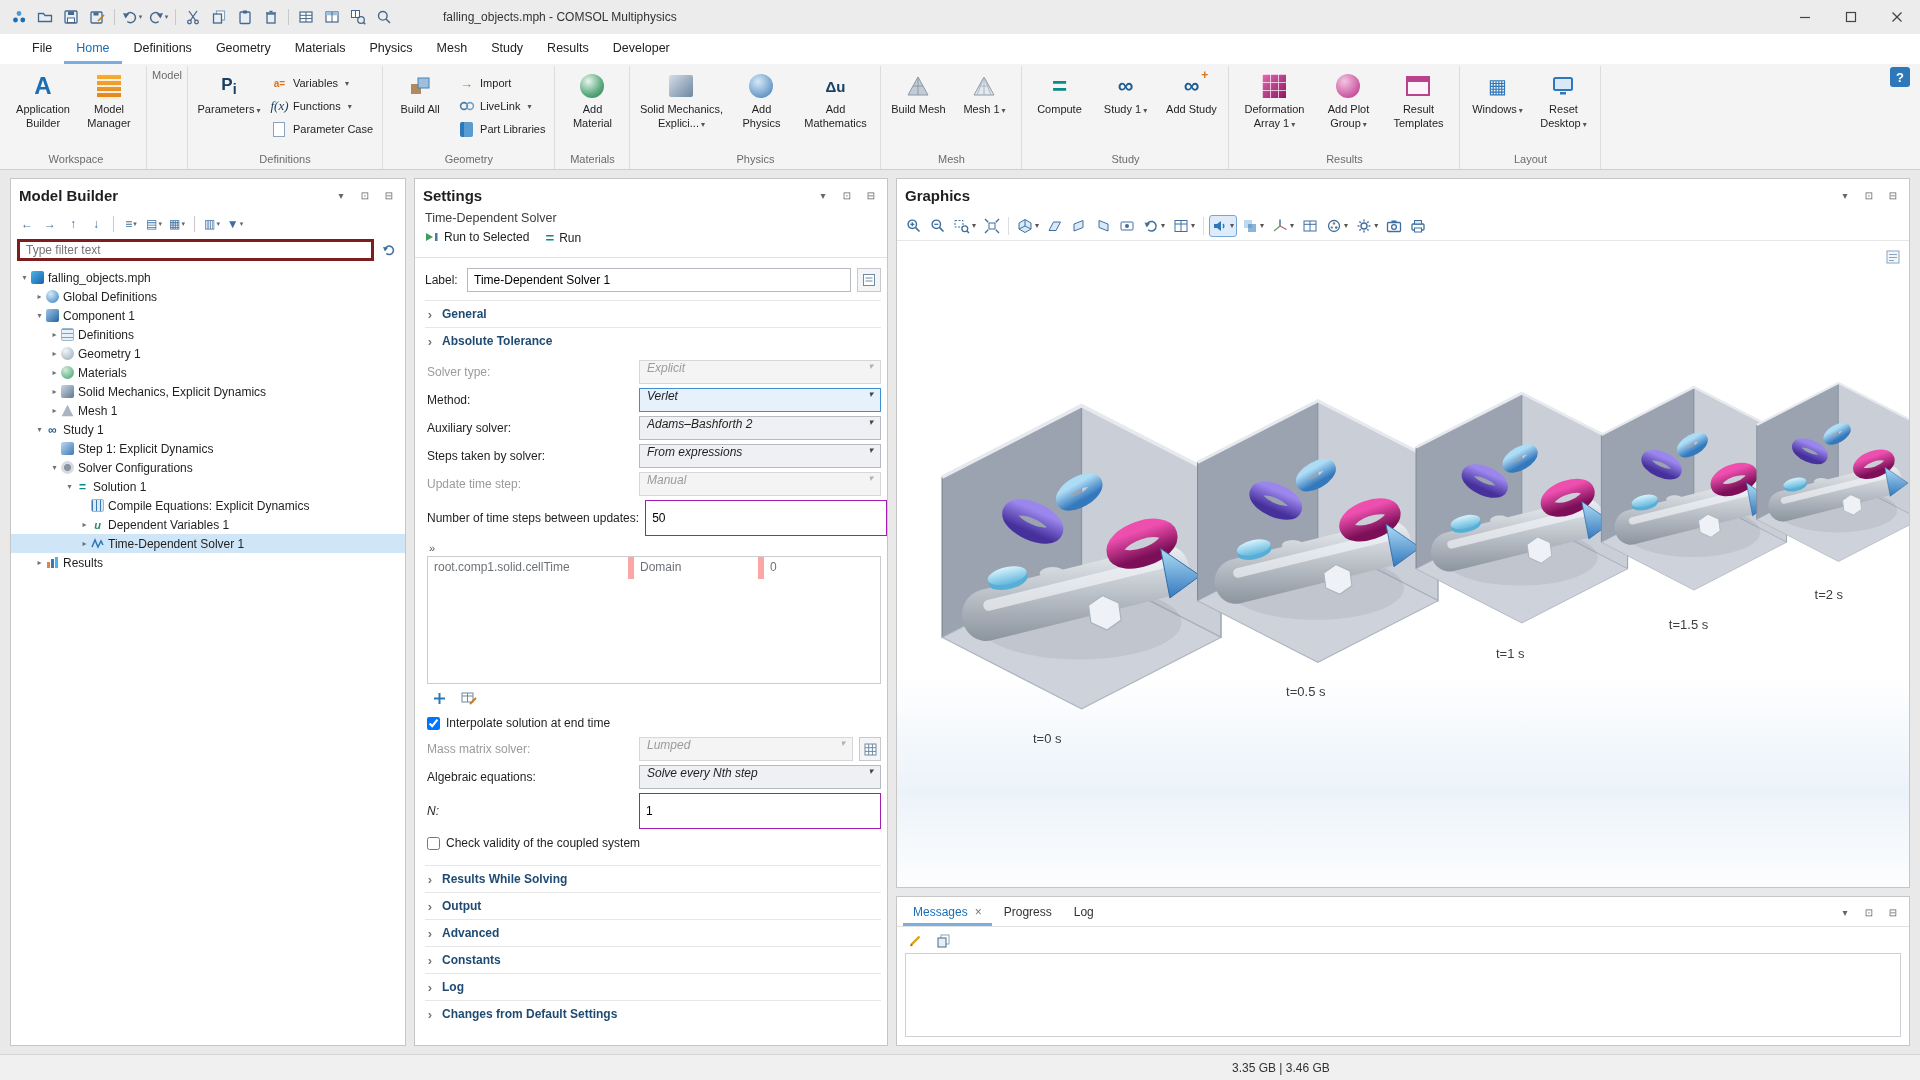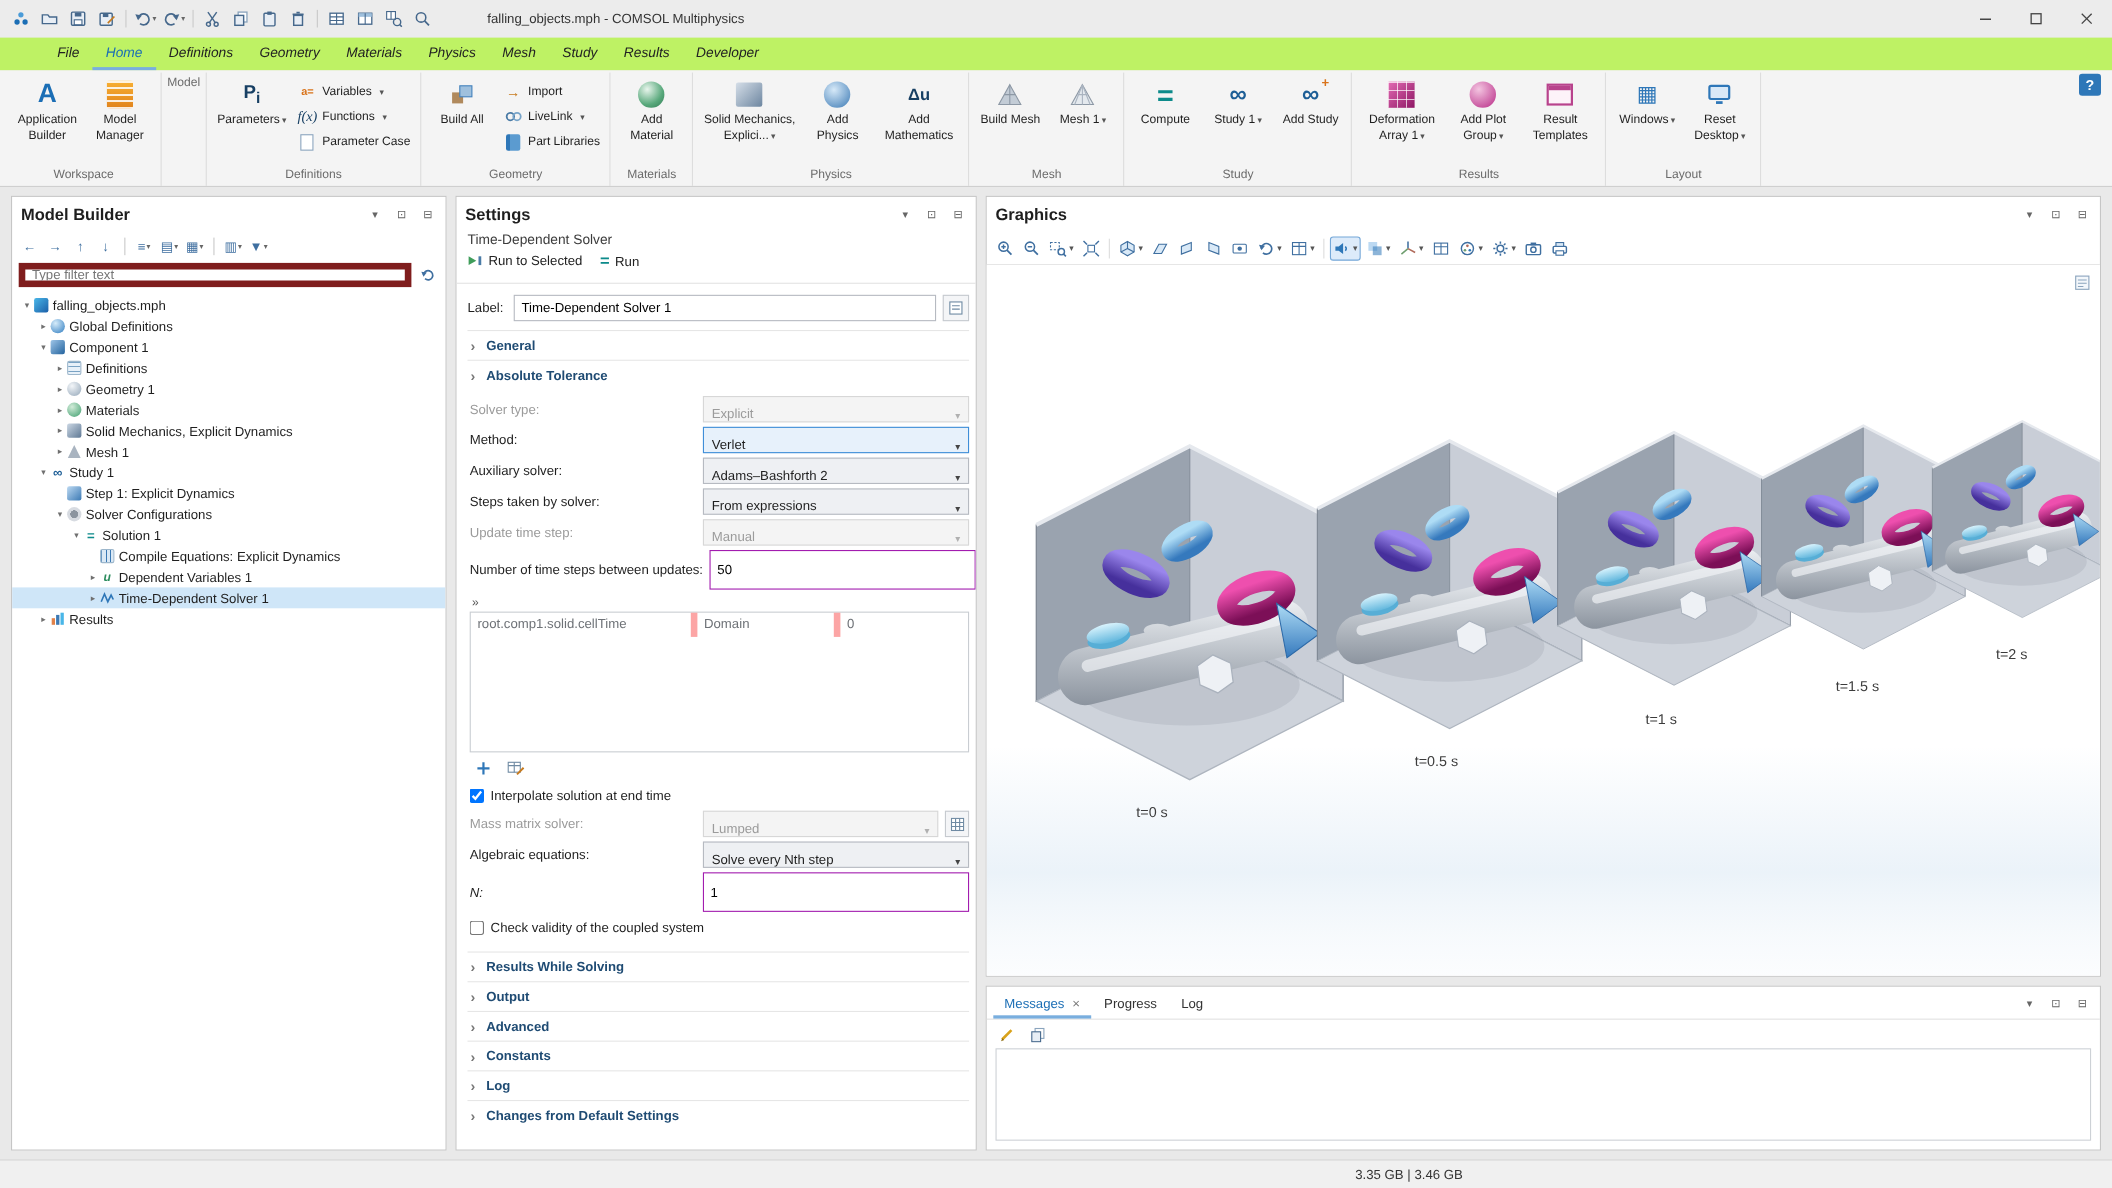--- a/index.html
+++ b/index.html
@@ -11,21 +11,21 @@
   .titlebar { height:34px; flex:none; background:#ececec; display:flex; align-items:center;
               padding-left:6px; position:relative; }
   .tbico { width:26px; height:24px; display:flex; align-items:center; justify-content:center; border-radius:3px; }
   .tbsep { width:1px; height:16px; background:#c9c9c9; margin:0 4px; }
   .tbtitle { margin-left:46px; font-size:12px; color:#333; }
   .wbtns { position:absolute; right:0; top:0; height:100%; display:flex; }
   .wbtn { width:46px; height:100%; display:flex; align-items:center; justify-content:center; }
   .tbcaret { font-size:7px; color:#666; margin-left:1px; }
 
   
-  .menubar { height:30px; flex:none; background:#bef264; display:flex; align-items:stretch; padding-left:40px;font-style:italic; }
+  .menubar { height:30px; flex:none; background:#ffffff; display:flex; align-items:stretch; padding-left:20px; }
   .mitem { padding:7px 12px 4px; font-size:12.5px; color:#222; border-bottom:3px solid transparent; }
   .mitem.active { color:#1b6eb5; border-bottom-color:#79aede; }
 
   
   .ribbon { height:106px; flex:none; background:#f4f4f4; border-bottom:1px solid #cfcfcf;
             display:flex; padding:2px 6px 0; position:relative; }
   .rgroup { display:flex; flex-direction:column; border-right:1px solid #dddddd; padding:2px 5px 0; }
   .rbtns { flex:1; display:flex; align-items:stretch; gap:2px; }
   .rbtn { min-width:56px; display:flex; flex-direction:column; align-items:center; padding:3px 3px 0; border-radius:3px; }
   .w64{width:64px}.w72{width:72px}.w80{width:80px}.w92{width:92px}
@@ -75,21 +75,21 @@
   .p-title { font-size:15px; font-weight:600; color:#1e1e1e; flex:1; }
   .p-icos { display:flex; gap:8px; color:#666; }
   .phico { width:16px; height:16px; display:flex; align-items:center; justify-content:center; font-size:10px; }
 
   
   .mb { width:396px; flex:none; }
   .mb-toolbar { height:26px; display:flex; align-items:center; gap:3px; padding:0 6px; }
   .mbico { min-width:20px; height:20px; display:flex; align-items:center; justify-content:center;
            font-size:12px; color:#3f6fa0; border-radius:2px; }
   .mb-filter { display:flex; align-items:center; gap:5px; padding:2px 6px 5px; }
-  .mb-filter input { flex:1; height:22px; border:6px solid #7f1d1d; padding:0 6px; font:inherit; color:#333; }
+  .mb-filter input { flex:1; height:22px; border:3px solid #7f1d1d; padding:0 6px; font:inherit; color:#333; }
   .tree { flex:1; overflow:hidden; padding-top:2px; }
   .trow { display:flex; align-items:center; height:19px; padding-left:calc(8px + var(--l)*15px); white-space:nowrap; }
   .trow.sel { background:#cfe6f8; }
   .twist { width:11px; font-size:8px; color:#707070; text-align:center; flex:none; }
   .ti { width:13px; height:13px; margin:0 4px 0 1px; flex:none; display:flex; align-items:center;
         justify-content:center; font-size:10px; border-radius:2px; }
   .ti-model{background:linear-gradient(135deg,#49b6e8,#1b5fa8);}
   .ti-globe{background:radial-gradient(circle at 35% 30%,#d6ecfa,#2f7cc0); border-radius:50%;}
   .ti-comp{background:linear-gradient(135deg,#9fc6e8,#23639e);}
   .ti-defs{background:repeating-linear-gradient(180deg,#7aa3c4 0 1px,#e8f1f9 1px 4px); border:1px solid #9db7cc;}
@@ -119,21 +119,21 @@
   .sec { display:flex; align-items:center; gap:7px; height:27px; border-top:1px solid #e6e6e6;
          color:#1f4b73; font-weight:600; font-size:12px; }
   .schev { display:inline-block; color:#777; font-size:13px; width:10px; text-align:center; }
   .schev.open { transform:rotate(90deg); }
   .sbody { padding:2px 0 8px 2px; }
   .frow { display:flex; align-items:center; margin:4px 0; min-height:24px; }
   .flabel { flex:1; white-space:nowrap; padding-right:6px; color:#1f1f1f; }
   .flabel.dis { color:#9b9b9b; }
   .flabel.it { font-style:italic; }
   .combo { width:242px; height:24px; background:#eef0f3; border:1px solid #b6bac1; display:flex;
-           align-items:flex-end; padding:0 7px; font-size:12px; flex:none; }
+           align-items:flex-start; padding:0 7px; font-size:12px; flex:none;font-style:italic; }
   .combo .cv { flex:1; white-space:nowrap; overflow:hidden; }
   .combo .ccaret { color:#444; font-size:9px; }
   .combo.dis { color:#9b9b9b; background:#f4f4f4; border-color:#d7d7d7; }
   .combo.dis .ccaret { color:#b0b0b0; }
   .combo.focus { background:#e7f1fb; border-color:#3f8ed8; }
   .combo.narrow { width:214px; }
   .tinput { width:242px; height:36px; border:1px solid #a21caf; padding:0 6px; font:inherit; background:#fff; flex:none; }
   .pretbl { padding:3px 0 0 2px; color:#555; font-size:11px; line-height:1; }
   .stable { border:1px solid #c9cdd2; height:128px; display:flex; flex-direction:column; background:#fff; margin-top:2px; }
   .sthead { display:flex; height:22px; flex:none; background:#f3f4f6; border-bottom:1px solid #d9dce0; color:#83878d; }

